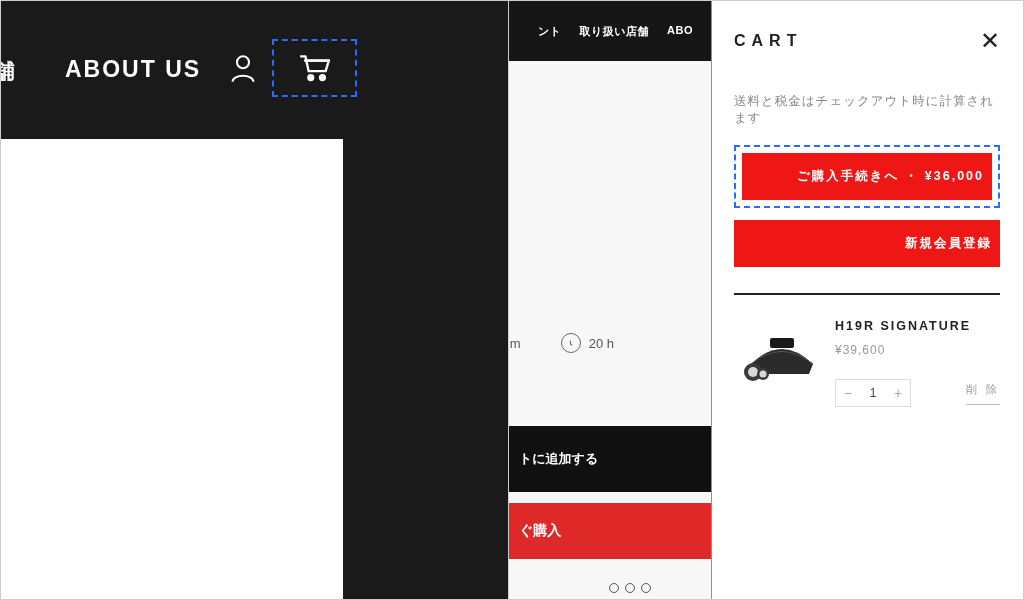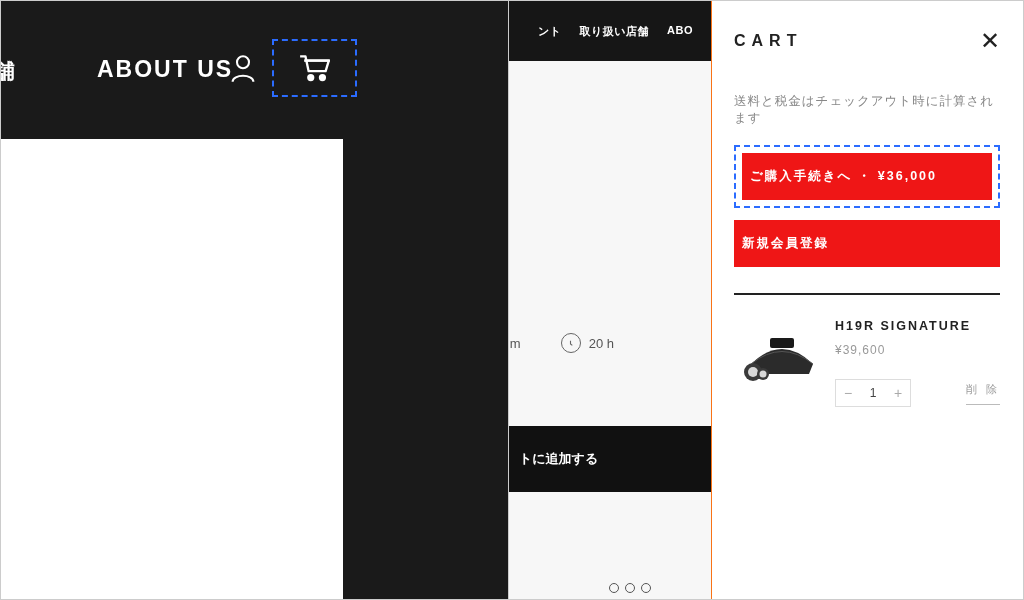--- a/index.html
+++ b/index.html
@@ -2,21 +2,21 @@
 <html><head>
 <meta charset="utf-8">
 <style>
   * { box-sizing: border-box; margin: 0; padding: 0; }
   body { font-family: -apple-system, "Helvetica Neue", Arial, sans-serif; background: #fff; }
   .stage { width: 1024px; height: 600px; position: relative; overflow: hidden; border: 1px solid #ccc; }
 
   
   .left-panel { position: absolute; left: 0; top: 0; width: 507px; height: 598px; background: #1a1a1a; }
   .nav-text-cut { position: absolute; left: -8px; top: 55px; color: #fff; font-size: 22px; font-weight: 700; letter-spacing: 1px; }
-  .about-us { color: #fff; font-size: 23px; font-weight: 800; letter-spacing: 2px; position: absolute; left: 64px; top: 55px; margin-left: 32px; }
+  .about-us { color: #fff; font-size: 23px; font-weight: 800; letter-spacing: 2px; position: absolute; left: 64px; top: 55px; }
   .user-icon { position: absolute; left: 228px; top: 52px; cursor: pointer; }
   .cart-icon-box { position: absolute; left: 271px; top: 38px; width: 85px; height: 58px; border: 2px dashed #2b6cff; display: flex; align-items: center; justify-content: center; cursor: pointer; }
   .left-body { position: absolute; top: 138px; left: 0; right: 165px; bottom: 0; background: #fff; }
 
   
   .mid-panel { position: absolute; left: 507px; top: 0; width: 203px; height: 598px; background: #f7f7f7; border-left: 1px solid #ccc; overflow: hidden; }
   .mid-header { height: 60px; background: #161616; display: flex; align-items: center; justify-content: flex-end; padding-right: 18px; }
   .mid-nav { display: flex; gap: 18px; color: #fff; font-size: 11px; font-weight: 600; letter-spacing: 0.5px; }
   .mid-nav span { cursor: pointer; white-space: nowrap; }
   .mid-title { padding: 160px 0 0 0; font-size: 36px; color: #222; letter-spacing: 1px; margin-left: -120px; font-family: Georgia, serif; }
@@ -28,21 +28,21 @@
   .mid-dots { position: absolute; bottom: 6px; left: 100px; display: flex; gap: 6px; }
   .dot { width: 10px; height: 10px; border: 1px solid #555; border-radius: 50%; }
 
   
   .cart-panel { position: absolute; left: 710px; top: 0; right: 1px; height: 598px; background: #fff; border-left: 1px solid #f97316; padding: 26px 22px 0 22px; }
   .cart-head { display: flex; justify-content: space-between; align-items: center; margin-bottom: 38px; }
   .cart-title { font-size: 16px; font-weight: 600; letter-spacing: 6px; color: #222; }
   .close-x { font-size: 24px; color: #222; cursor: pointer; font-weight: 300; }
   .ship-note { font-size: 12.5px; color: #888; letter-spacing: 1px; margin-bottom: 18px; }
   .checkout-wrap { border: 2px dashed #2b6cff; padding: 6px; margin-bottom: 12px; }
-  .btn-red { background: #ef1616; color: #fff; text-align: left; padding: 15px 8px; font-size: 12.5px; font-weight: 600; letter-spacing: 2px; cursor: pointer; }
+  .btn-red { background: #ef1616; color: #fff; text-align: right; padding: 15px 8px; font-size: 12.5px; font-weight: 600; letter-spacing: 2px; cursor: pointer; }
   .btn-red.reg { margin-top: 2px; }
   .divider { border-top: 2px solid #222; margin: 26px 0 24px; }
   .cart-item { display: flex; gap: 5px; }
   .prod-img { width: 96px; height: 76px; display: flex; align-items: center; justify-content: center; }
   .prod-info { flex: 1; }
   .prod-name { font-size: 12.5px; font-weight: 700; letter-spacing: 2px; color: #222; margin-bottom: 10px; }
   .prod-price { font-size: 12px; color: #999; letter-spacing: 1px; margin-bottom: 22px; }
   .qty-row { display: flex; align-items: center; justify-content: space-between; }
   .qty-box { display: flex; align-items: center; border: 1px solid #ddd; }
   .qty-btn { width: 24px; height: 26px; display: flex; align-items: center; justify-content: center; color: #aaa; font-size: 14px; cursor: pointer; user-select: none; }
@@ -92,20 +92,23 @@
           <svg width="11" height="11" viewBox="0 0 12 12" stroke="#666" fill="none" stroke-width="1.2">
               <path d="M6 3 L6 6.5 L8 8"></path>
             </svg>
         </span>
         <span>20 h</span>
       </div>
     </div>
     <div class="mid-addcart">
       <span>トに追加する</span>
     </div>
+    <div class="mid-buy">
+      <span>ぐ購入</span>
+    </div>
     <div class="mid-dots">
       <div class="dot"></div>
       <div class="dot"></div>
       <div class="dot"></div>
     </div>
   </div>
 
   <div class="cart-panel">
     <div class="cart-head">
       <div class="cart-title">CART</div>

